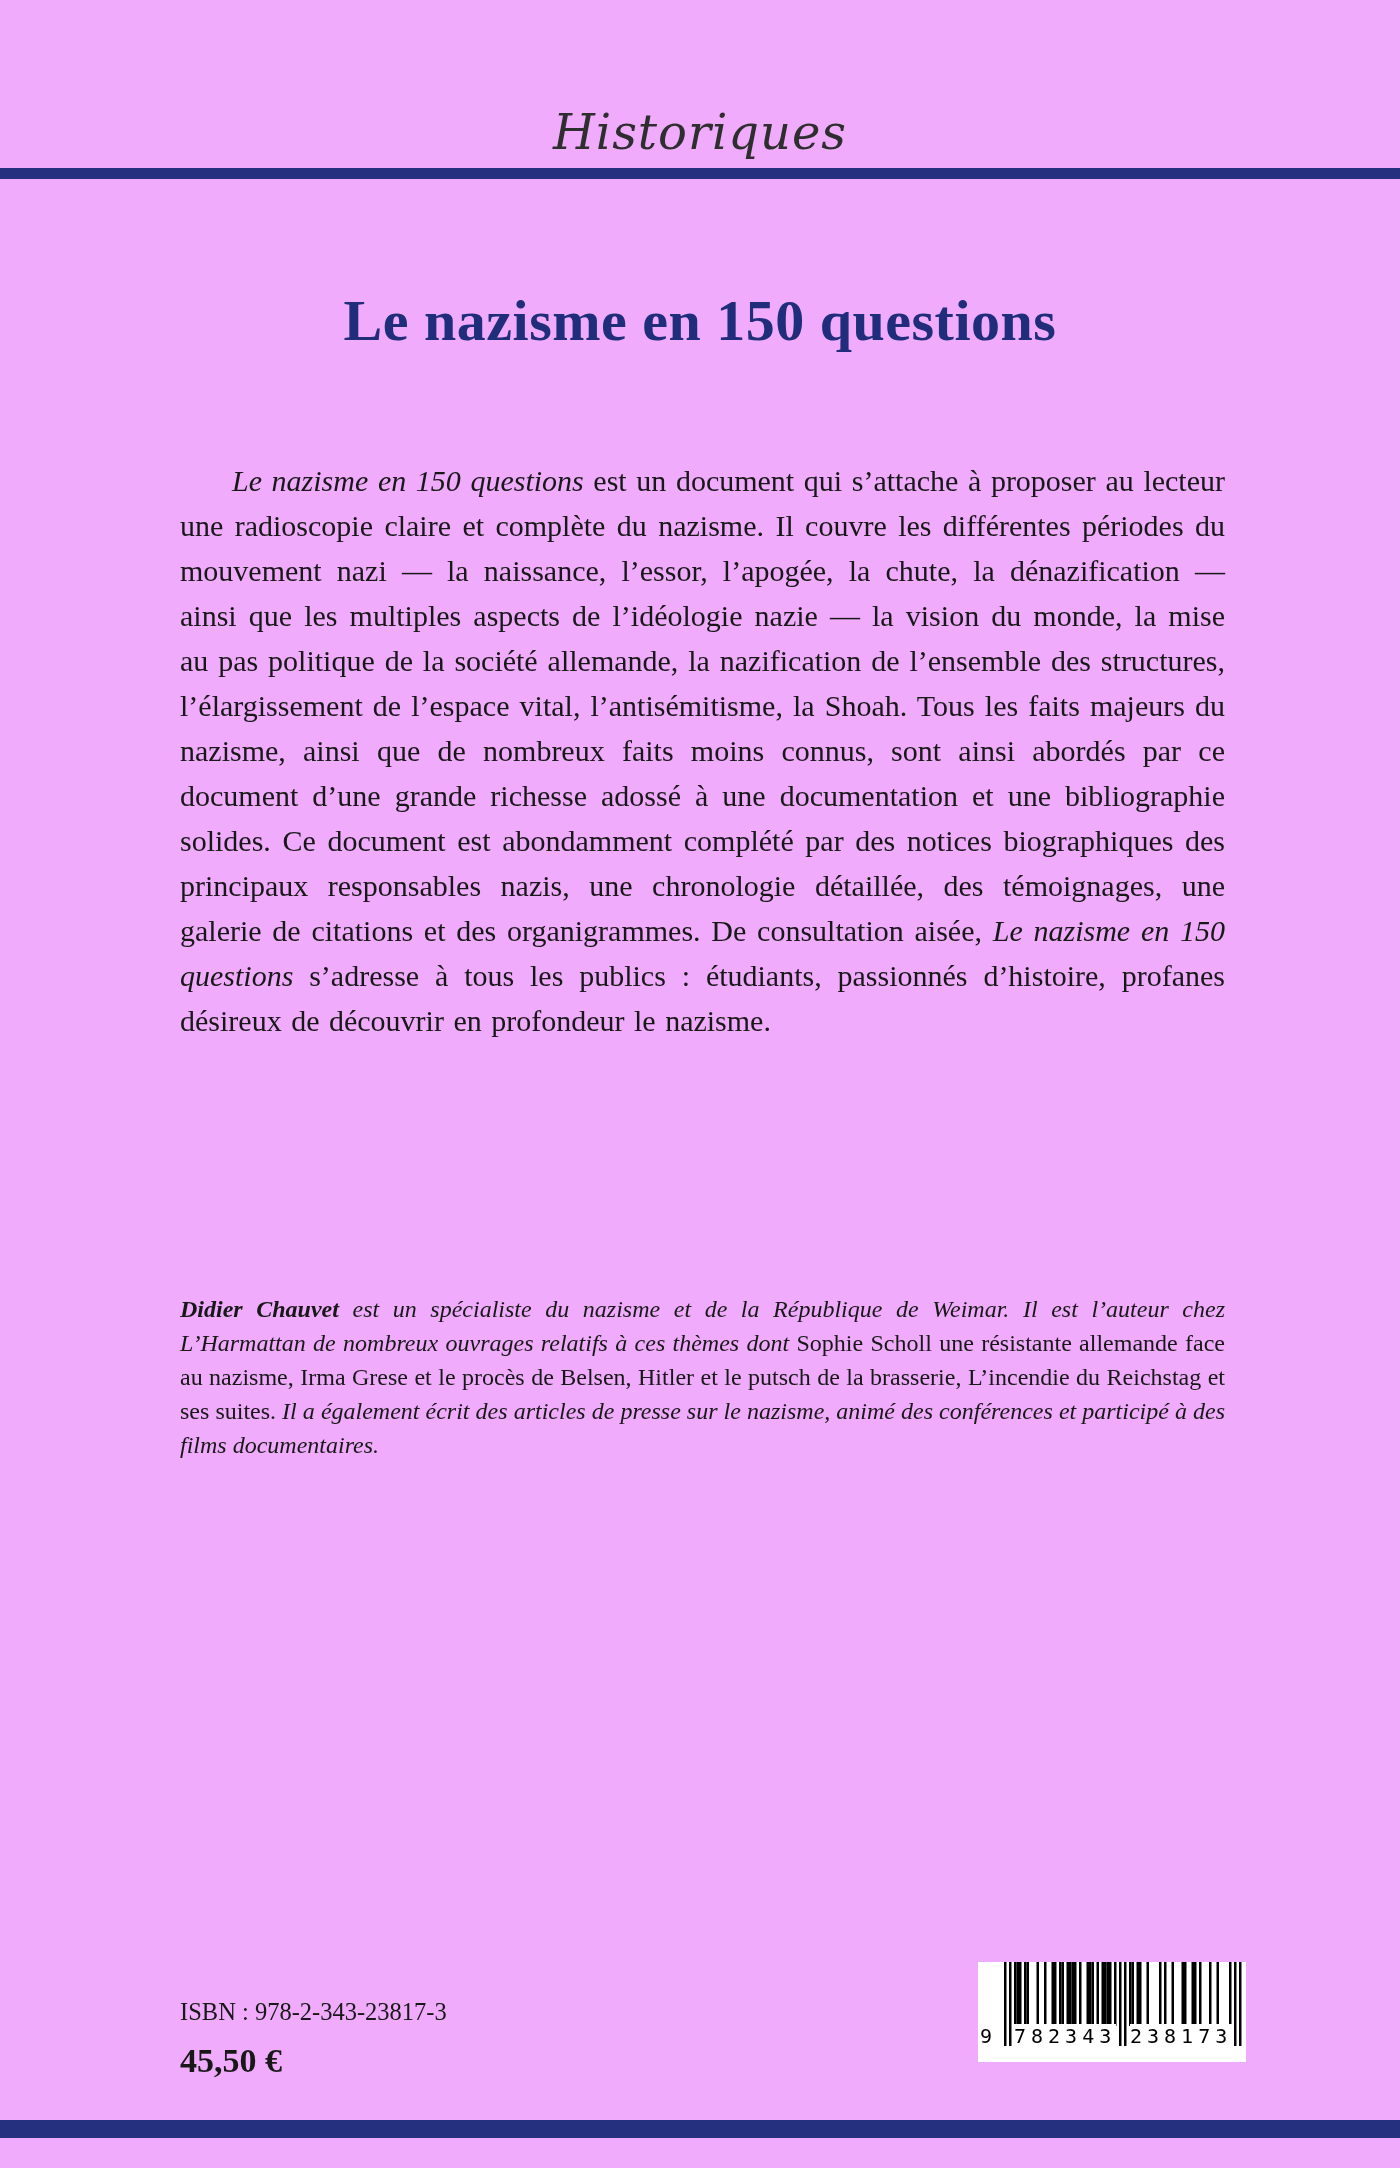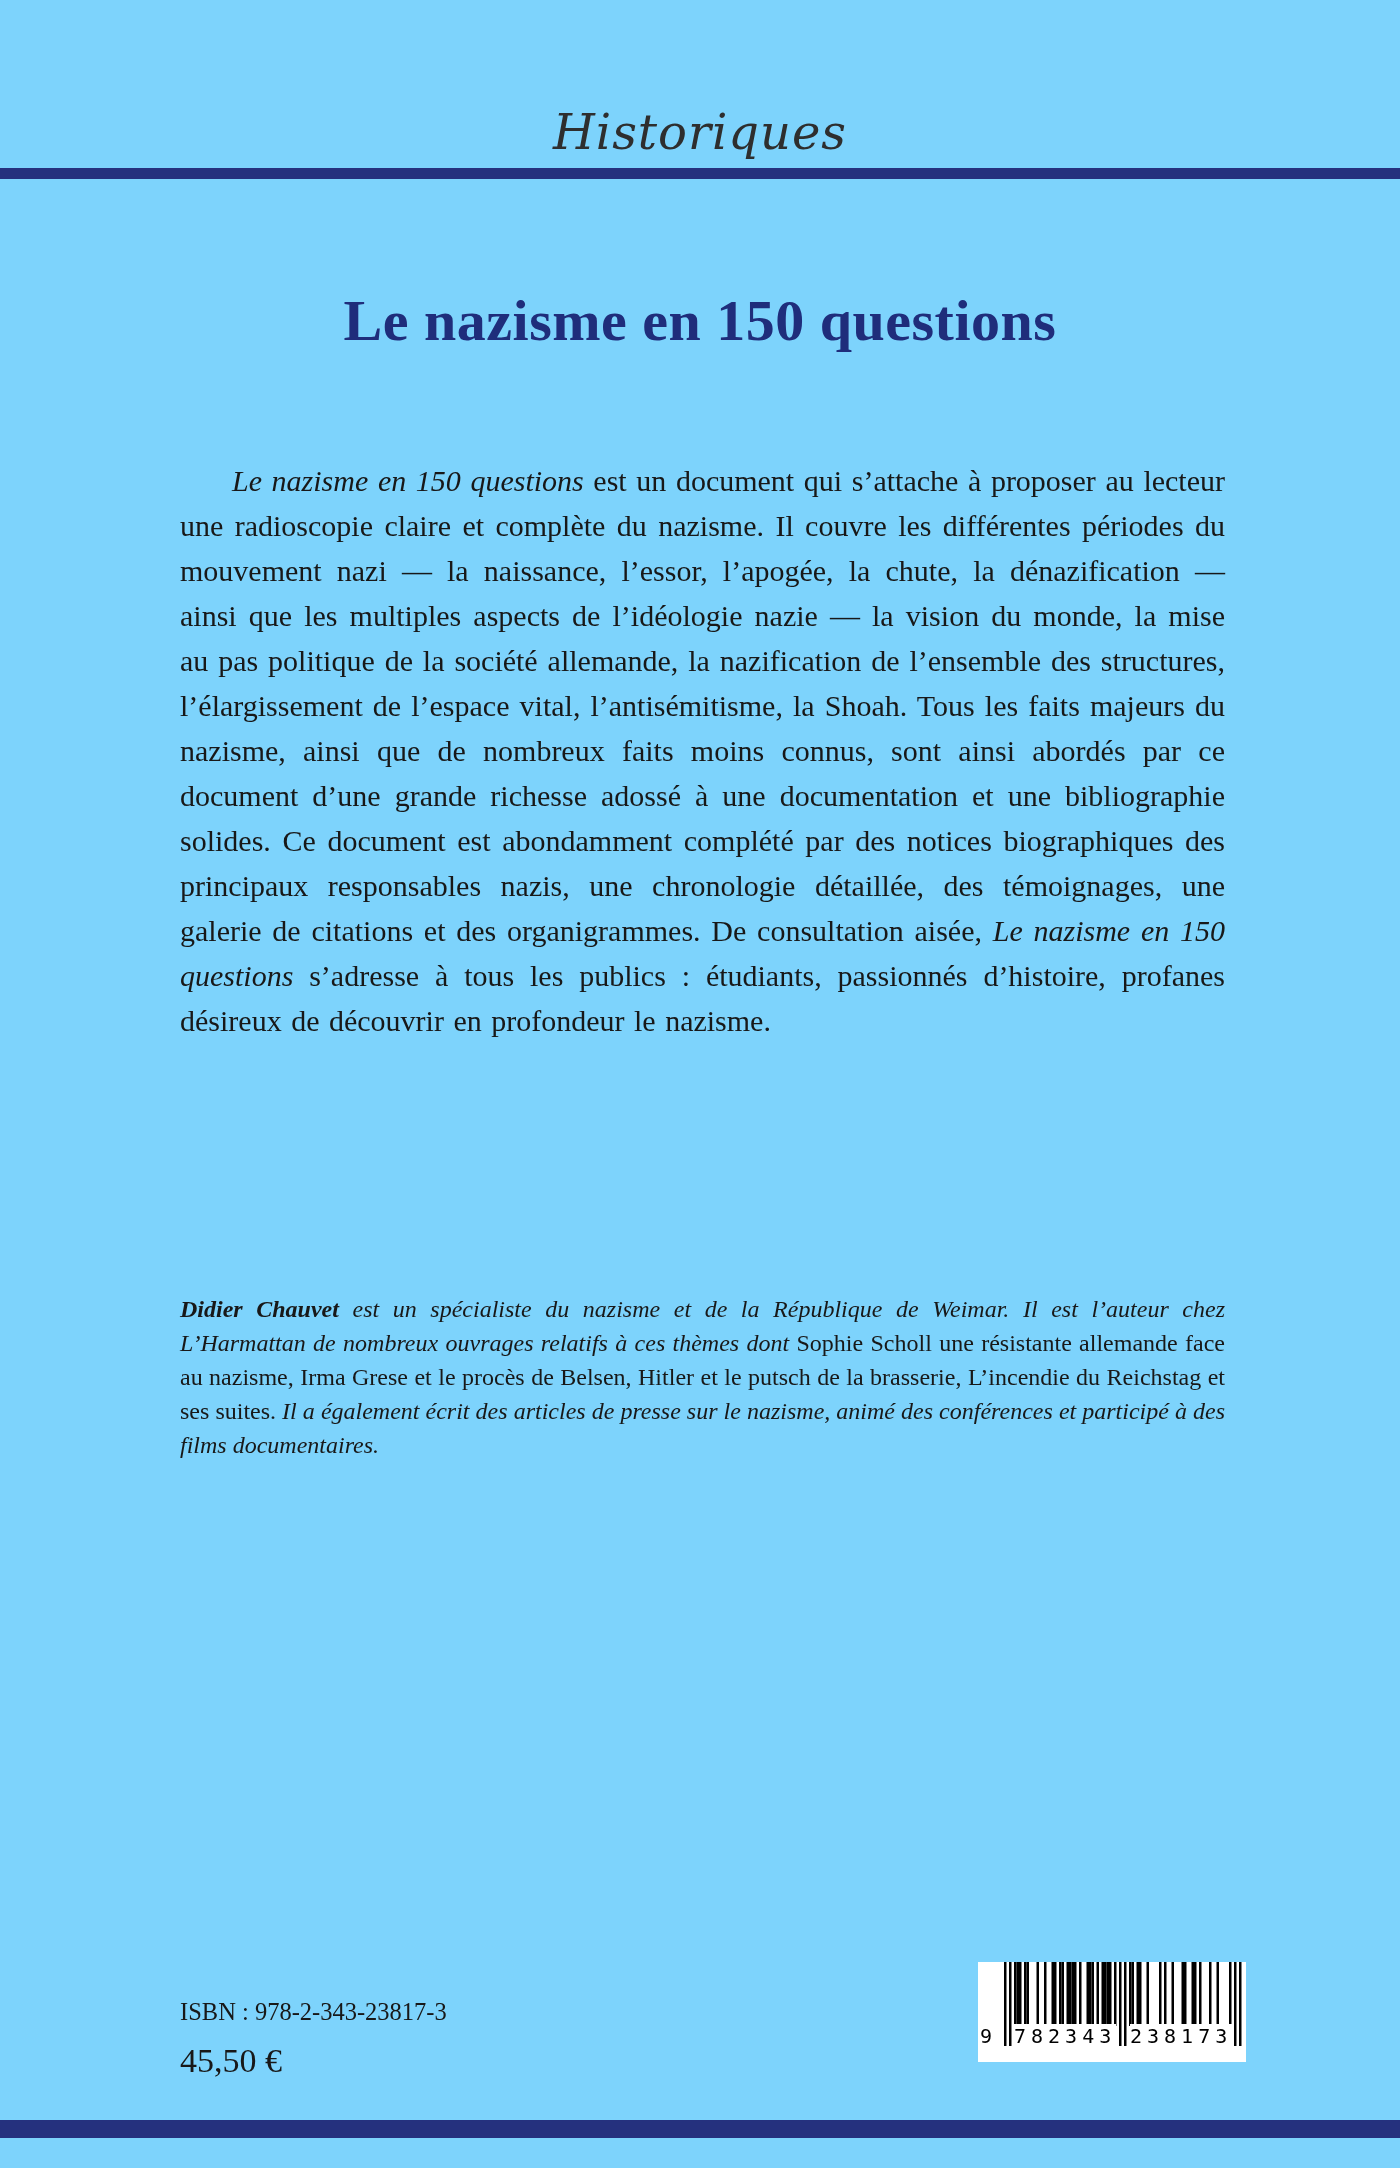--- a/index.html
+++ b/index.html
@@ -1,20 +1,20 @@
 <!DOCTYPE html>
 <html><head>
 <meta charset="utf-8">
 <style>
   html,body{margin:0;padding:0;background:#e8e8e8;}
   .page{
     position:relative;
     width:1400px;height:2168px;
     margin:0 auto;
-    background:#7dd3fc;
+    background:#f0abfc;
     font-family:"Liberation Serif", serif;
     color:#1a1a1a;
     overflow:hidden;
   }
   .masthead{
     position:absolute;top:104px;left:0;width:100%;
     text-align:center;
     font-family:"DejaVu Serif", serif;
     font-style:italic;
     font-size:48px;
@@ -76,20 +76,21 @@
   }
   .isbn{
     position:absolute;top:1998px;left:180px;
     font-size:24.5px;
     color:#181818;
   }
   .price{
     position:absolute;top:2042px;left:180px;
     font-size:34px;
     color:#181818;
+    font-weight:bold;
   }
   .barcode{
     position:absolute;top:1962px;left:978px;
     width:268px;height:100px;
     background:#ffffff;
   }
   .barcode svg{position:absolute;left:26px;top:0;}
   .bc-digit{
     position:absolute;
     font-family:"DejaVu Sans Mono", monospace;

